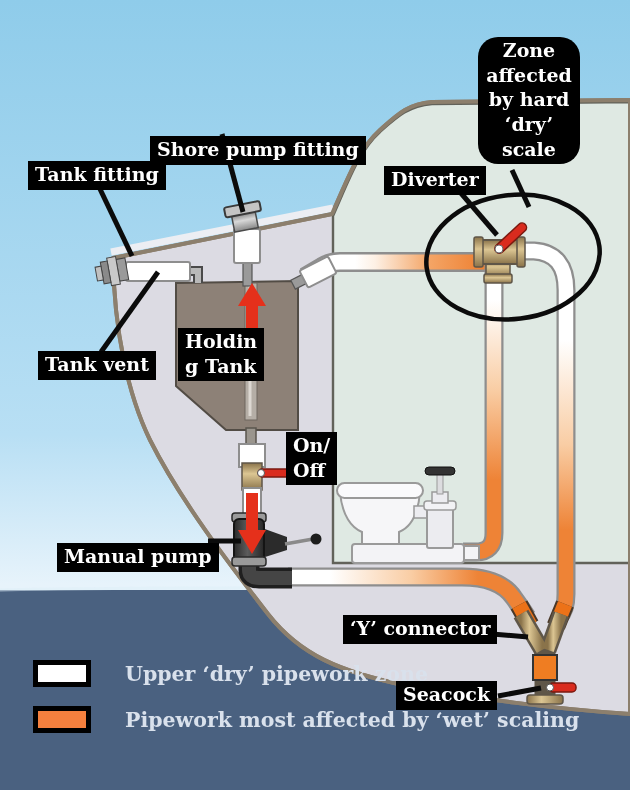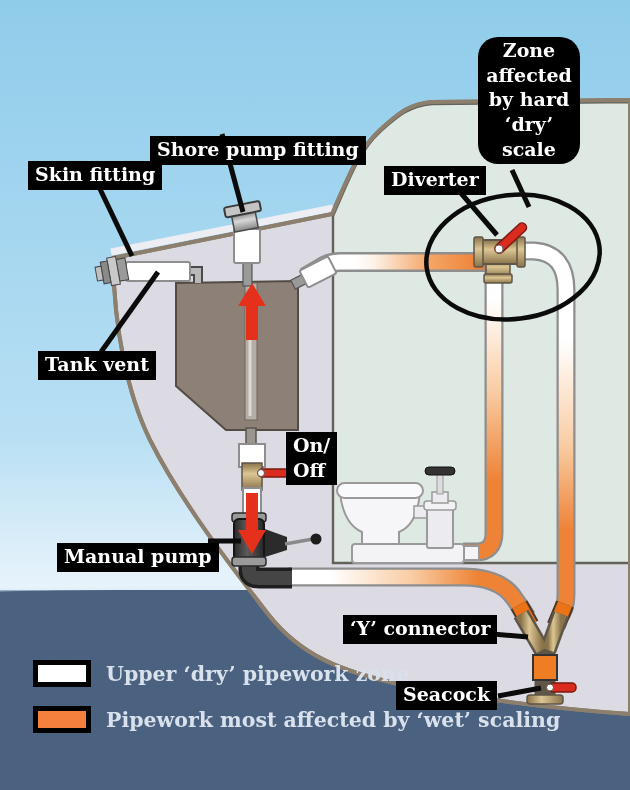--- a/index.html
+++ b/index.html
@@ -8,21 +8,21 @@
     font-family:"DejaVu Serif","Liberation Serif",serif;
     background:linear-gradient(#8fccea,#b8dff4 55%,#e7f3fb 74%);
   }
   .stage svg{position:absolute;left:0;top:0;}
   .lbl{
     position:absolute;background:#000;color:#fff;font-weight:bold;
     font-size:19px;line-height:1.3;padding:1px 7px 3px;white-space:pre-line;
   }
   .lbl.center{text-align:center;}
   .legend{position:absolute;left:33px;top:660px;width:560px;}
-  .legend-row{display:flex;align-items:center;margin-bottom:19px;}
+  .legend-row{display:flex;align-items:center;margin-bottom:19px;gap:19px;}
   .legend-swatch{width:48px;height:17px;border:5px solid #000;margin-right:15px;flex:0 0 auto;}
   .legend-label{color:#d9e1ec;font-weight:bold;font-size:20.5px;white-space:nowrap;}
 </style>
 </head>
 <body>
 
 <div class="stage">
 
 <svg width="630" height="790" viewBox="0 0 630 790">
   <defs>
@@ -225,22 +225,24 @@
     <line x1="498" y1="696" x2="541" y2="688"></line>
   </g>
 </svg>
 
   <div class="lbl center" style="left:478px;top:37px;width:88px;border-radius:20px;">Zone
 affected
 by hard
 ‘dry’
 scale</div>
   <div class="lbl" style="left:150px;top:104px;margin-top:32px;">Shore pump fitting</div>
-  <div class="lbl" style="left:28px;top:161px;">Skin fitting</div>
+  <div class="lbl" style="left:28px;top:161px;">Tank fitting</div>
   <div class="lbl" style="left:384px;top:166px;">Diverter</div>
+  <div class="lbl" style="left:178px;top:328px;">Holdin
+g Tank</div>
   <div class="lbl" style="left:38px;top:351px;text-align:center;">Tank vent</div>
   <div class="lbl" style="left:286px;top:432px;">On/
 Off</div>
   <div class="lbl" style="left:57px;top:543px;">Manual pump</div>
   <div class="lbl" style="left:343px;top:615px;">‘Y’ connector</div>
   <div class="lbl" style="left:396px;top:681px;">Seacock</div>
 
   <div class="legend">
     <div class="legend-row">
       <div class="legend-swatch" style="background-color: rgb(255, 255, 255);"></div>

